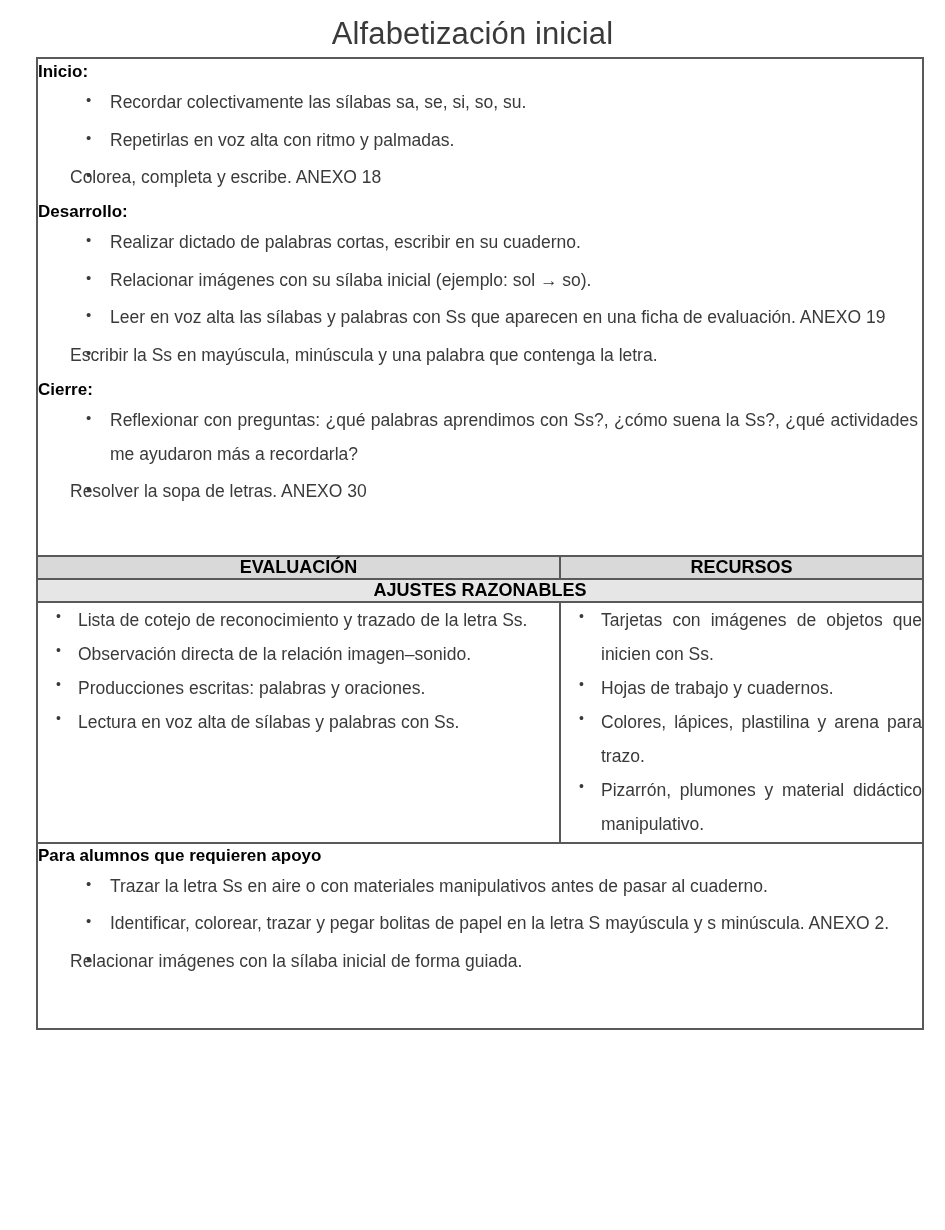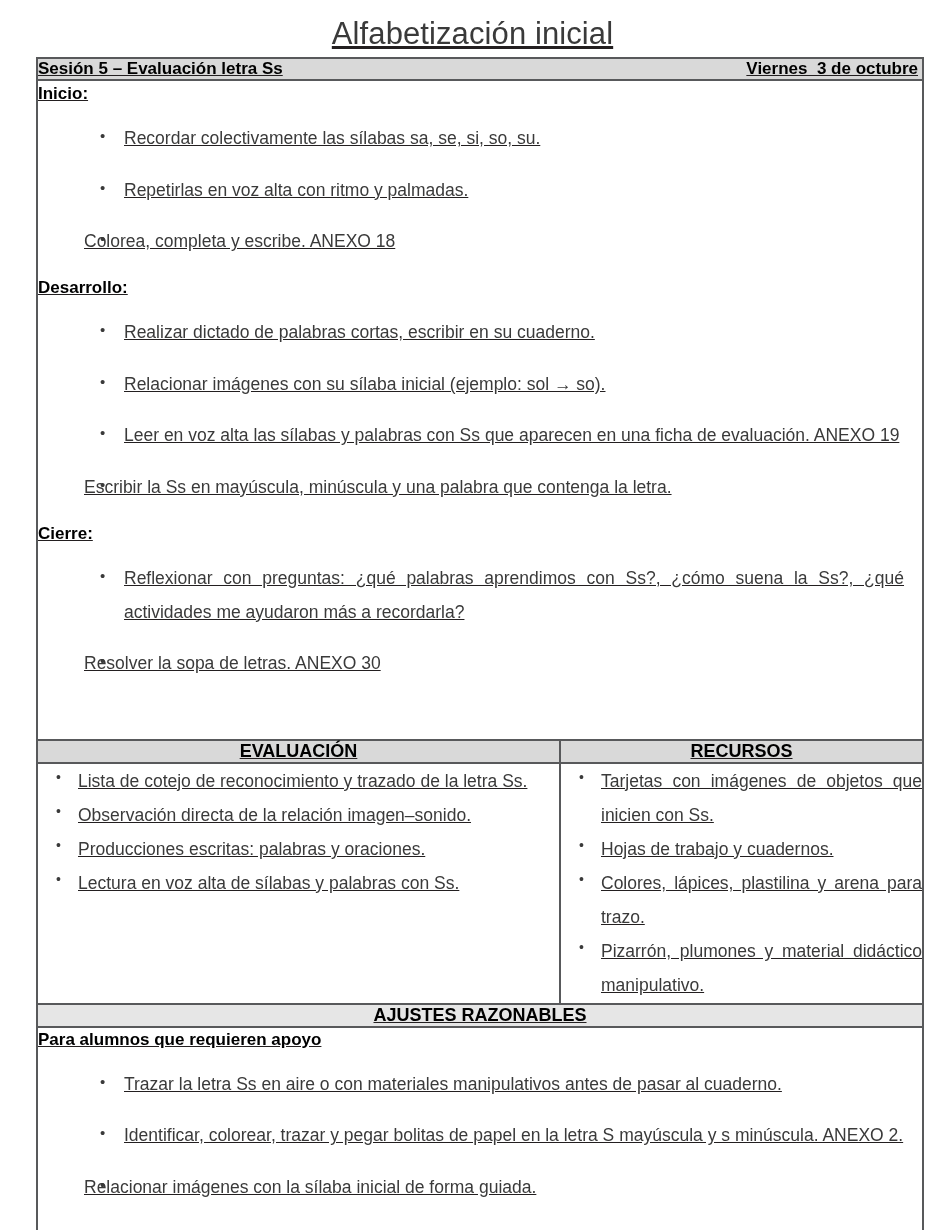--- a/index.html
+++ b/index.html
@@ -12,21 +12,20 @@
     height: 1230px;
     font-family: "Liberation Sans", sans-serif;
     color: #231f20;
     overflow: hidden;
   }
   .page {
     position: relative;
     width: 945px;
     height: 1230px;
     box-sizing: border-box;
-    text-decoration: underline;
   }
   .doc-title {
     text-align: center;
     font-size: 31px;
     font-weight: 400;
     color: #3a3a3a;
     letter-spacing: 0.1px;
     line-height: 1.0;
     padding-top: 18px;
     padding-bottom: 8px;
@@ -75,21 +74,21 @@
     padding: 0;
   }
   ul.items li {
     position: relative;
     padding-left: 68px;
     font-size: 17.5px;
     line-height: 1.92;
     color: #3a3a3a;
     text-align: justify;
     text-justify: inter-word;
-    margin: 18px;
+    margin: 4px;
   }
   ul.items li::before {
     content: "\2022";
     position: absolute;
     left: 44px;
     top: 0;
     font-size: 15px;
     line-height: 1.92;
     color: #3a3a3a;
   }
@@ -160,28 +159,20 @@
 
   <div class="doc-title">Alfabetización inicial</div>
 
   <table class="plan">
     <colgroup>
       <col style="width:523px">
       <col style="width:363px">
     </colgroup>
 
     <tbody>
-        <tr class="hdr-row">
-      <td colspan="2">
-        <div class="hdr-inner">
-          <span class="hdr-left">Sesión 5 – Evaluación letra Ss</span>
-          <span class="hdr-right">Viernes  3 de octubre</span>
-        </div>
-      </td>
-    </tr>
 
     <tr>
       <td colspan="2" class="body-cell">
 
         <div class="sec-label">Inicio:</div>
         <ul class="items">
           <li>Recordar colectivamente las sílabas sa, se, si, so, su.</li>
           <li>Repetirlas en voz alta con ritmo y palmadas.</li>
           <li>Colorea, completa y escribe. ANEXO 18</li>
         </ul>
@@ -200,20 +191,24 @@
           <li>Resolver la sopa de letras. ANEXO 30</li>
         </ul>
 
         <div class="spacer-bottom"></div>
       </td>
     </tr>
 
     <tr>
       <td class="colhdr">EVALUACIÓN</td>
       <td class="colhdr">RECURSOS</td>
+    </tr>
+
+    <tr>
+      <td colspan="2" class="ajustes-hdr">AJUSTES RAZONABLES</td>
     </tr>
 
     <tr>
       <td class="col-cell">
         <ul class="col-items">
           <li>Lista de cotejo de reconocimiento y trazado de la letra Ss.</li>
           <li>Observación directa de la relación imagen–sonido.</li>
           <li>Producciones escritas: palabras y oraciones.</li>
           <li>Lectura en voz alta de sílabas y palabras con Ss.</li>
         </ul>
@@ -222,24 +217,20 @@
         <ul class="col-items">
           <li>Tarjetas con imágenes de objetos que inicien con Ss.</li>
           <li>Hojas de trabajo y cuadernos.</li>
           <li>Colores, lápices, plastilina y arena para trazo.</li>
           <li> Pizarrón, plumones y material didáctico manipulativo.</li>
         </ul>
       </td>
     </tr>
 
     <tr>
-      <td colspan="2" class="ajustes-hdr">AJUSTES RAZONABLES</td>
-    </tr>
-
-    <tr>
       <td colspan="2" class="ajustes-cell">
         <div class="ajustes-sub">Para alumnos que requieren apoyo</div>
         <ul class="items">
           <li>Trazar la letra Ss en aire o con materiales manipulativos antes de pasar al cuaderno.</li>
           <li>Identificar, colorear, trazar y pegar bolitas de papel en la letra S mayúscula y s minúscula. ANEXO 2.</li>
           <li>Relacionar imágenes con la sílaba inicial de forma guiada.</li>
         </ul>
         <div class="tail-space"></div>
       </td>
     </tr>

